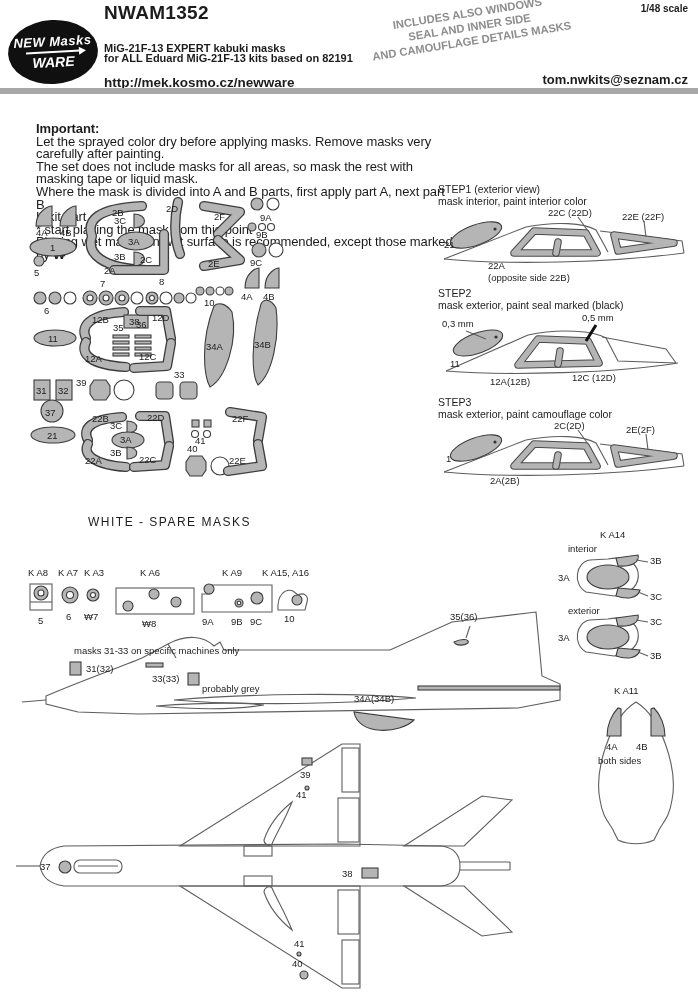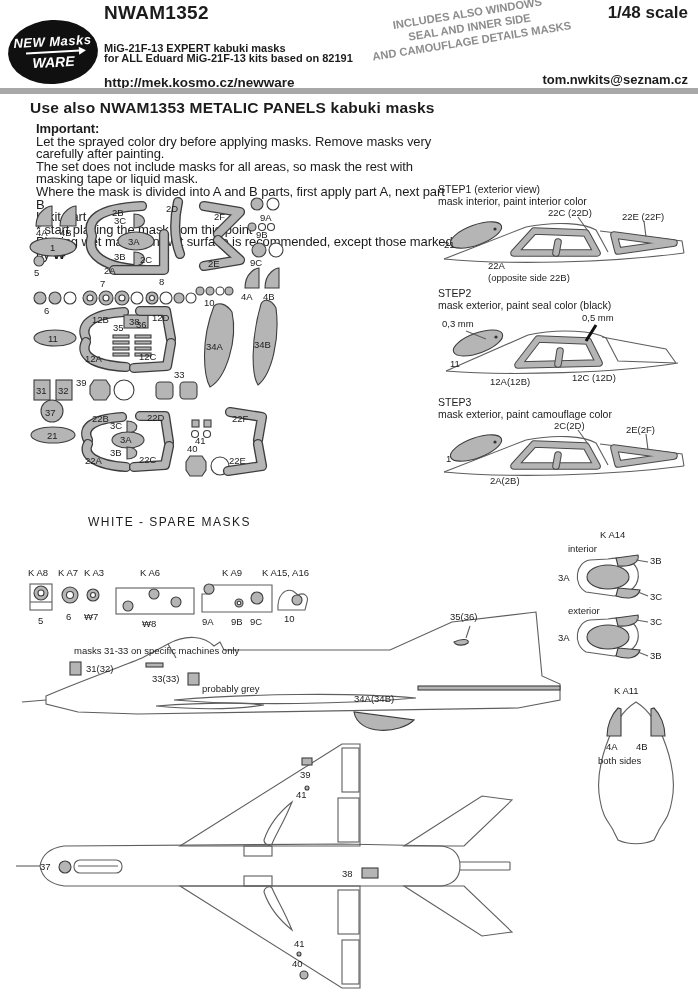--- a/index.html
+++ b/index.html
@@ -13,21 +13,21 @@
   .logo-arrow{width:54px;height:2px;background:#fff;margin:2px auto 1px auto;position:relative;}
   .logo-arrow:after{content:"";position:absolute;right:-6px;top:-3px;border-left:7px solid #fff;
         border-top:4px solid transparent;border-bottom:4px solid transparent;}
   .logo-l2{font-style:italic;font-weight:bold;font-size:14px;}
   .h-code{left:104px;top:2px;font-size:19px;font-weight:bold;letter-spacing:.3px;}
   .h-t1{left:104px;top:42px;font-size:11px;font-weight:bold;}
   .h-t2{left:104px;top:52px;font-size:11px;font-weight:bold;}
   .h-url{left:104px;top:75px;font-size:13.5px;font-weight:bold;}
   .h-diag{left:352px;top:6px;width:235px;transform:rotate(-9deg);color:#8d8d8d;
           font-weight:bold;font-size:11.2px;line-height:14px;text-align:center;}
-  .h-scale{right:10px;top:3px;font-size:17px;font-weight:bold;}
+  .h-scale{right:10px;top:3px;font-size:10px;font-weight:bold;}
   .h-email{right:10px;top:72px;font-size:13px;font-weight:bold;}
   .hbar{left:0;top:88px;width:698px;height:6px;background:#a8a8a8;}
   .subtitle{left:30px;top:99px;font-size:15.5px;font-weight:bold;letter-spacing:.2px;}
   .important{left:36px;top:123px;width:420px;font-size:13px;line-height:12.6px;letter-spacing:-.1px;}
   .imp-h{font-weight:bold;}
   .nowet{font-weight:bold;}
   
   .step-title{font-size:10.5px;line-height:12px;}
   .step-sub{font-size:10.5px;line-height:12px;}
   
@@ -60,21 +60,20 @@
   <div class="abs h-url">http://mek.kosmo.cz/newware</div>
   <div class="abs h-diag">
     <div>INCLUDES ALSO WINDOWS</div>
     <div>SEAL AND INNER SIDE</div>
     <div>AND CAMOUFLAGE DETAILS MASKS</div>
   </div>
   <div class="abs h-scale">1/48 scale</div>
   <div class="abs h-email">tom.nwkits@seznam.cz</div>
   <div class="abs hbar"></div>
 
-  <div class="abs subtitle">Use also NWAM1353 METALIC PANELS kabuki masks</div>
   <div class="abs important">
     <div class="imp-h">Important:</div>
     <div>Let the sprayed color dry before applying masks. Remove masks very carefully after painting.</div>
     <div>The set does not include masks for all areas, so mask the rest with masking tape or liquid mask.</div>
     <div>Where the mask is divided into A and B parts, first apply part A, next part B.</div>
     <div>K kit part</div>
     <div>* start placing the mask from this point</div>
     <div>
       <span>Placing wet masks on wet surface is recommended, except those marked by</span>
       <span class="nowet">₩</span>
@@ -254,21 +253,21 @@
           <text x="110" y="9" class="slbl">22C (22D)</text>
           <text x="184" y="13" class="slbl">22E (22F)</text>
           <text x="50" y="62" class="slbl">22A</text>
           <text x="50" y="74" class="slbl">(opposite side 22B)</text>
         </g>
     </svg>
   </div>
 
   <div class="abs" style="left:438px;top:287px;width:258px;">
     <div class="step-title">STEP2</div>
-    <div class="step-sub">mask exterior, paint seal color (black)</div>
+    <div class="step-sub">mask exterior, paint seal marked (black)</div>
     <svg width="255" height="78" viewBox="0 0 255 78">
       <path class="thin" d="M8,60 C70,65 180,62 240,52"></path>
       <path class="thin" d="M8,60 L90,24"></path>
       <path class="thin" d="M90,24 C122,17 156,20 168,27 L180,50 L238,52"></path>
       <path class="thin" d="M164,26 L228,38 L238,52"></path>
       <ellipse class="gfill" cx="40" cy="32" rx="26" ry="10" transform="rotate(-20 40 32)"></ellipse>
       <circle cx="58" cy="26" r="1.6" fill="#333"></circle>
       <path class="cframe-o" d="M80,54 L100,28 L150,30 L161,52 Z"></path>
         <path class="cframe" d="M80,54 L100,28 L150,30 L161,52 Z"></path>
       <path class="cframe-o" d="M120,53 L122,40"></path>

